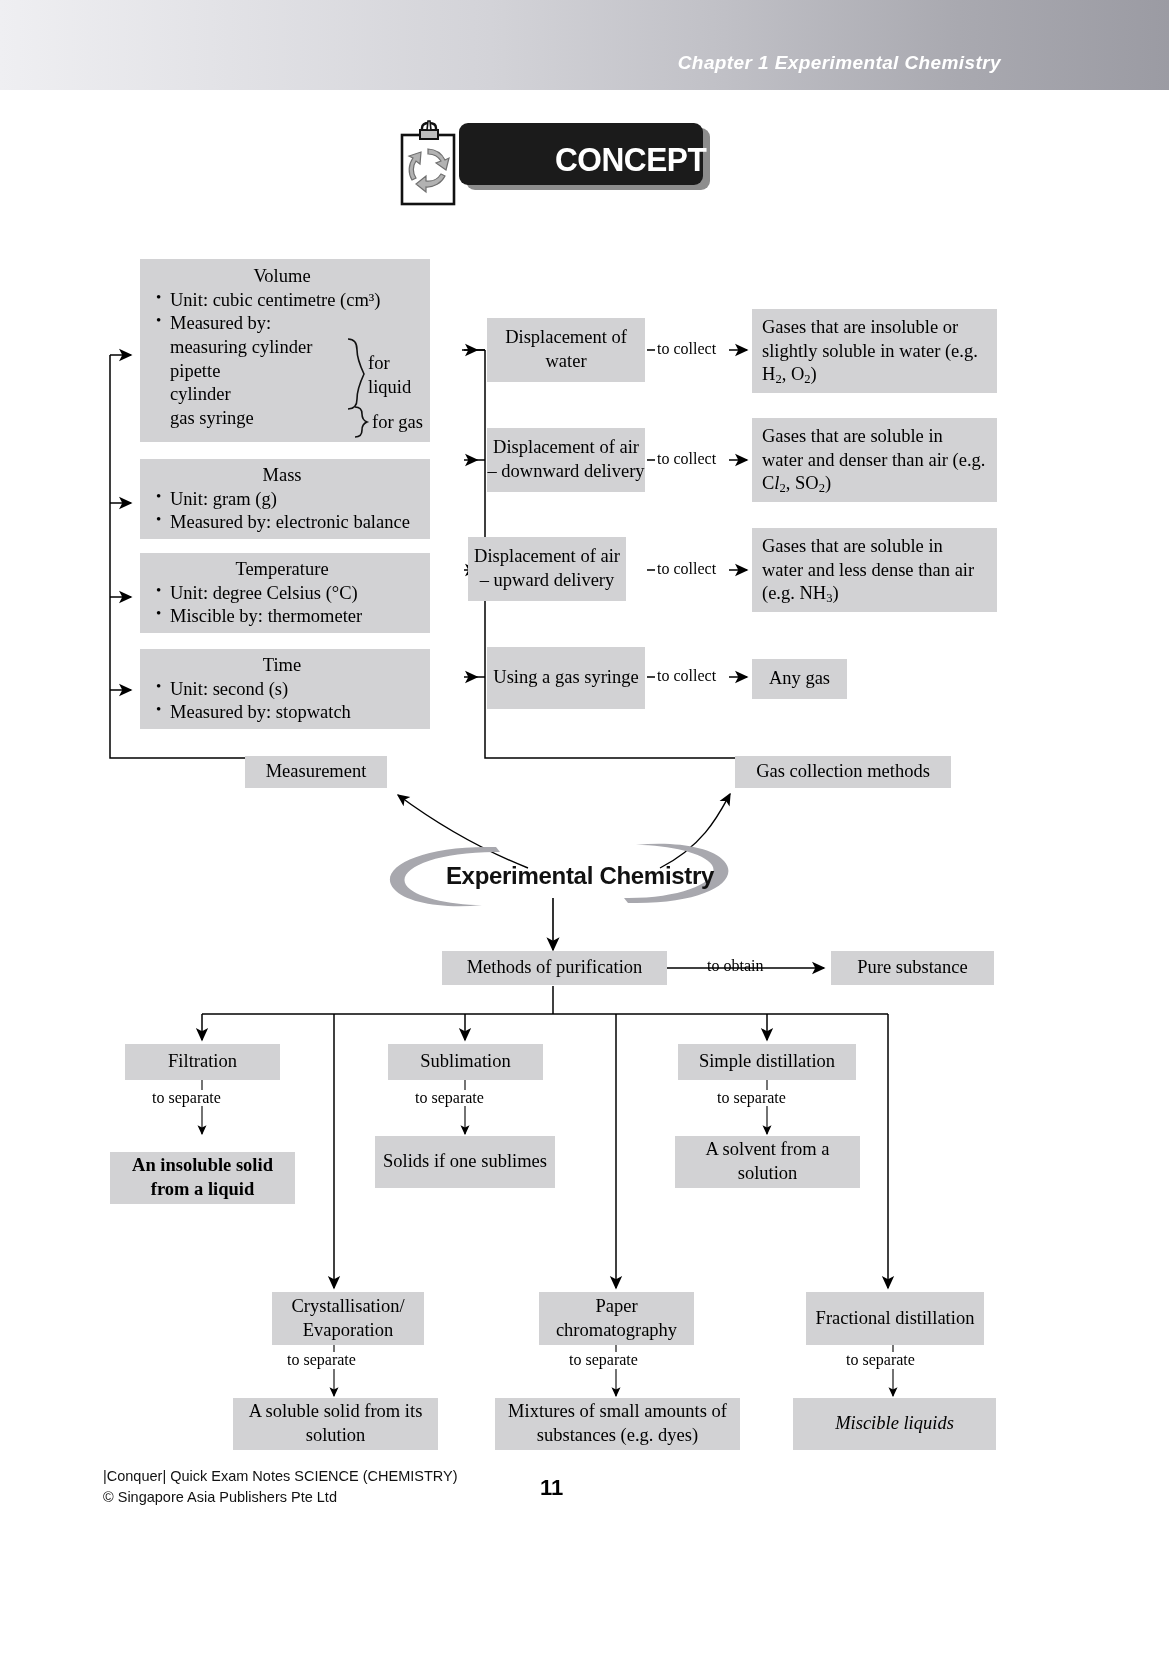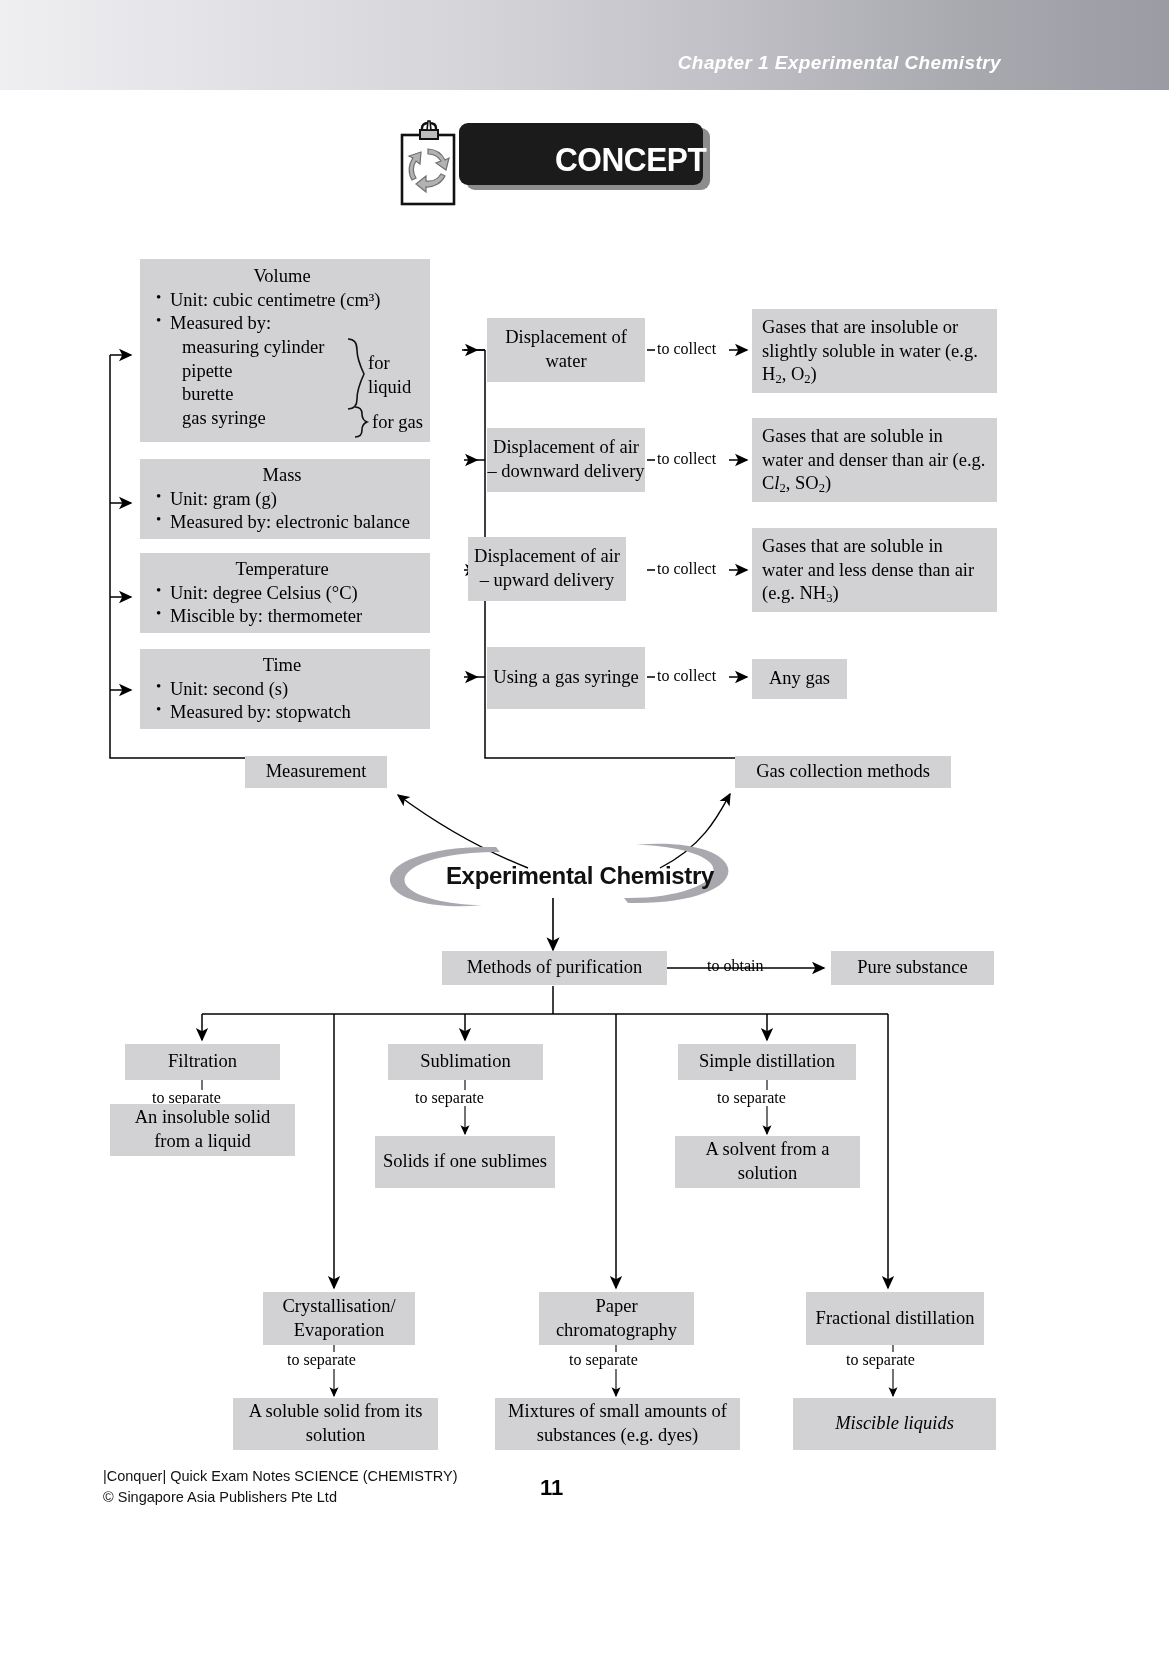--- a/index.html
+++ b/index.html
@@ -111,21 +111,21 @@
     position: relative;
     padding-left: 14px;
   }
   .box ul li:before {
     content: "\2022";
     position: absolute;
     left: 0; top: -1px;
     font-size: 15px;
   }
   .indent-list {
-    padding-left: 42px;
+    padding-left: 30px;
   }
   sub { font-size: 0.68em; vertical-align: -0.22em; }
 
   
   .edge-label {
     position: absolute;
     font-size: 16px;
     color: #000;
     white-space: nowrap;
     font-family: "Liberation Serif", serif;
@@ -281,21 +281,21 @@
 
 <div class="box" style="left:140px; top:259px; width:290px; height:183px; padding:6px 6px 0 0;">
   <span class="title">Volume</span>
   <ul>
     <li><span>Unit: cubic centimetre (cm³)</span></li>
     <li><span>Measured by:</span></li>
   </ul>
   <div class="indent-list">
     <div>measuring cylinder</div>
     <div>pipette</div>
-    <div>burette</div>
+    <div>cylinder</div>
     <div>gas syringe</div>
   </div>
   <svg style="position:absolute; left:205px; top:78px; width:22px; height:75px;">
     <path d="M3 2 Q12 2 12 13 Q12 22 19 37 Q12 52 12 62 Q12 72 3 72" fill="none" stroke="#111" stroke-width="1.6"></path>
   </svg>
   <div style="position:absolute; left:228px; top:93px; font-size:18.5px; line-height:1.28;">for<br>liquid</div>
   <svg style="position:absolute; left:212px; top:146px; width:18px; height:34px;">
     <path d="M3 2 Q10 2 10 9 Q10 15 15 17 Q10 19 10 25 Q10 32 3 32" fill="none" stroke="#111" stroke-width="1.6"></path>
   </svg>
   <div style="position:absolute; left:232px; top:152px; font-size:18.5px;">for gas</div>
@@ -376,41 +376,41 @@
 </div>
 <div class="edge-label" style="left:707px; top:957px;">to obtain</div>
 <div class="box center" style="left:831px; top:951px; width:163px; height:34px;">
   <span>Pure substance</span>
 </div>
 
 <div class="box center" style="left:125px; top:1044px; width:155px; height:36px;">
   <span>Filtration</span>
 </div>
 <div class="edge-label" style="left:152px; top:1089px;">to separate</div>
-<div class="box center" style="left:110px; top:1104px; width:185px; height:52px; padding:0 6px;">
+<div class="box center" style="left:110px; top:1152px; width:185px; height:52px; padding:0 6px;font-weight:bold;">
   <span>An insoluble solid from a liquid</span>
 </div>
 
 <div class="box center" style="left:388px; top:1044px; width:155px; height:36px;">
   <span>Sublimation</span>
 </div>
 <div class="edge-label" style="left:415px; top:1089px;">to separate</div>
 <div class="box center" style="left:375px; top:1136px; width:180px; height:52px; padding:0 6px;">
   <span>Solids if one sublimes</span>
 </div>
 
 <div class="box center" style="left:678px; top:1044px; width:178px; height:36px;">
   <span>Simple distillation</span>
 </div>
 <div class="edge-label" style="left:717px; top:1089px;">to separate</div>
 <div class="box center" style="left:675px; top:1136px; width:185px; height:52px; padding:0 6px;">
   <span>A solvent from a solution</span>
 </div>
 
-<div class="box center" style="left:263px; top:1292px; width:152px; height:53px; padding:0 22px;">
+<div class="box center" style="left:272px; top:1292px; width:152px; height:53px; padding:0 22px;">
   <span>Crystallisation/ Evaporation</span>
 </div>
 <div class="edge-label" style="left:287px; top:1351px;">to separate</div>
 <div class="box center" style="left:233px; top:1398px; width:205px; height:52px; padding:0 6px;">
   <span>A soluble solid from its solution</span>
 </div>
 
 <div class="box center" style="left:539px; top:1292px; width:155px; height:53px; padding:0 6px;">
   <span>Paper chromatography</span>
 </div>

